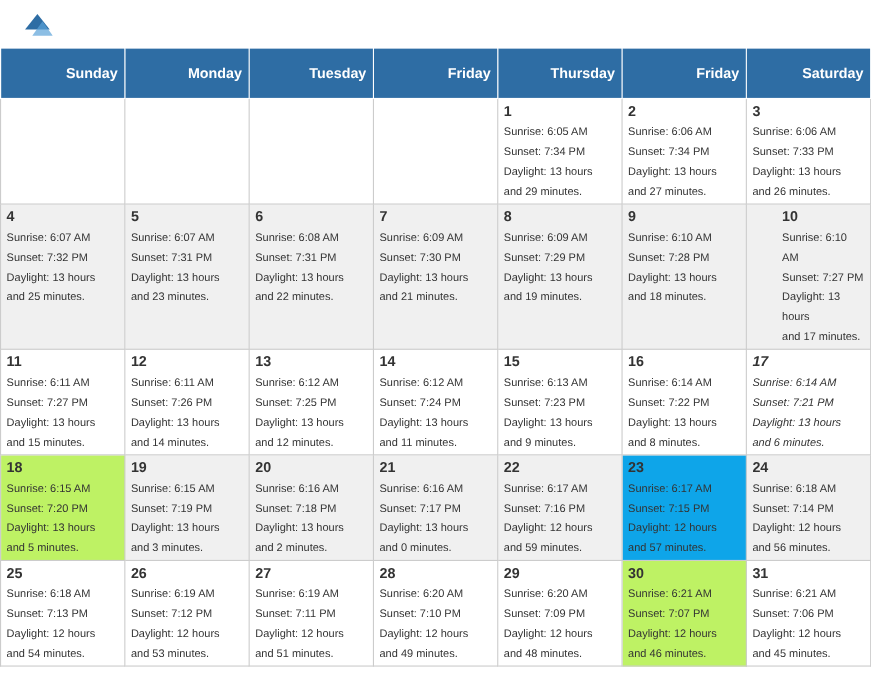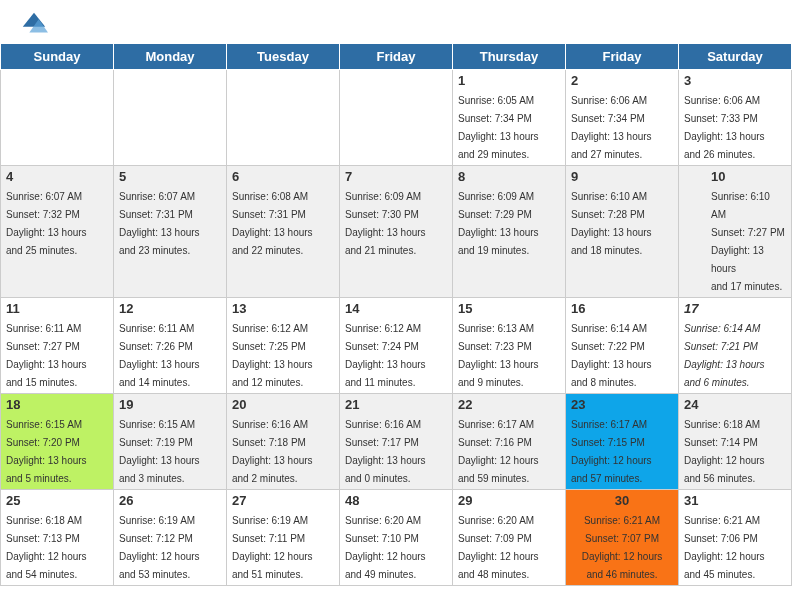--- a/index.html
+++ b/index.html
@@ -7,21 +7,21 @@
     .header { padding: 10px 20px 5px 20px; display: flex; align-items: flex-start; justify-content: space-between; }
     .logo { display: flex; align-items: center; gap: 4px; }
     .logo-text { display: flex; flex-direction: column; line-height: 1.1; }
     .logo-general { font-size: 15px; font-weight: bold; color: #333; }
     .logo-blue { font-size: 15px; font-weight: bold; color: #2e6da4; }
     .logo-icon { width: 28px; height: 28px; }
     .title-block { text-align: right; }
     .month-year { font-size: 36px; color: #333; font-weight: normal; }
     .location { font-size: 16px; color: #555; }
     .calendar { width: 100%; border-collapse: collapse; margin: 0; }
-    .calendar th { background: #2e6da4; color: #fff; text-align: center; padding: 5px 6px; font-size: 13px; border: 1px solid #fff; }
+    .calendar th { background: #2e6da4; color: #fff; text-align: right; padding: 15px 6px; font-size: 13px; border: 1px solid #fff; }
     .calendar td { border: 1px solid #ccc; vertical-align: top; padding: 3px 5px; width: 113px; min-height: 80px; background: #fff; }
     .calendar tr:nth-child(even) td { background: #f5f5f5; }
     .day-num { font-size: 13px; font-weight: bold; color: #333; display: block; margin-bottom: 2px; }
     .day-info { font-size: 10px; color: #333; line-height: 1.4; }
     .empty { background: #fff !important; }
     .calendar tbody tr:nth-child(odd) td { background: #fff; }
     .calendar tbody tr:nth-child(even) td { background: #f0f0f0; }
   </style>
 </head>
 <body>
@@ -170,29 +170,29 @@
 Daylight: 12 hours
 and 54 minutes.</span></td>
         <td style="background: rgb(255, 255, 255);"><span class="day-num">26</span><span class="day-info" style="white-space: pre-line;">Sunrise: 6:19 AM
 Sunset: 7:12 PM
 Daylight: 12 hours
 and 53 minutes.</span></td>
         <td style="background: rgb(255, 255, 255);"><span class="day-num">27</span><span class="day-info" style="white-space: pre-line;">Sunrise: 6:19 AM
 Sunset: 7:11 PM
 Daylight: 12 hours
 and 51 minutes.</span></td>
-        <td style="background: rgb(255, 255, 255);"><span class="day-num">48</span><span class="day-info" style="white-space: pre-line;">Sunrise: 6:20 AM
+        <td style="background: rgb(255, 255, 255);"><span class="day-num">28</span><span class="day-info" style="white-space: pre-line;">Sunrise: 6:20 AM
 Sunset: 7:10 PM
 Daylight: 12 hours
 and 49 minutes.</span></td>
         <td style="background: rgb(255, 255, 255);"><span class="day-num">29</span><span class="day-info" style="white-space: pre-line;">Sunrise: 6:20 AM
 Sunset: 7:09 PM
 Daylight: 12 hours
 and 48 minutes.</span></td>
-        <td style="background: #f97316; text-align: center;"><span class="day-num">30</span><span class="day-info" style="white-space: pre-line;">Sunrise: 6:21 AM
+        <td style="background: #bef264;"><span class="day-num">30</span><span class="day-info" style="white-space: pre-line;">Sunrise: 6:21 AM
 Sunset: 7:07 PM
 Daylight: 12 hours
 and 46 minutes.</span></td>
         <td style="background: rgb(255, 255, 255); border-radius: 22px;"><span class="day-num">31</span><span class="day-info" style="white-space: pre-line;">Sunrise: 6:21 AM
 Sunset: 7:06 PM
 Daylight: 12 hours
 and 45 minutes.</span></td>
       </tr>
     </tbody>
 </table>

